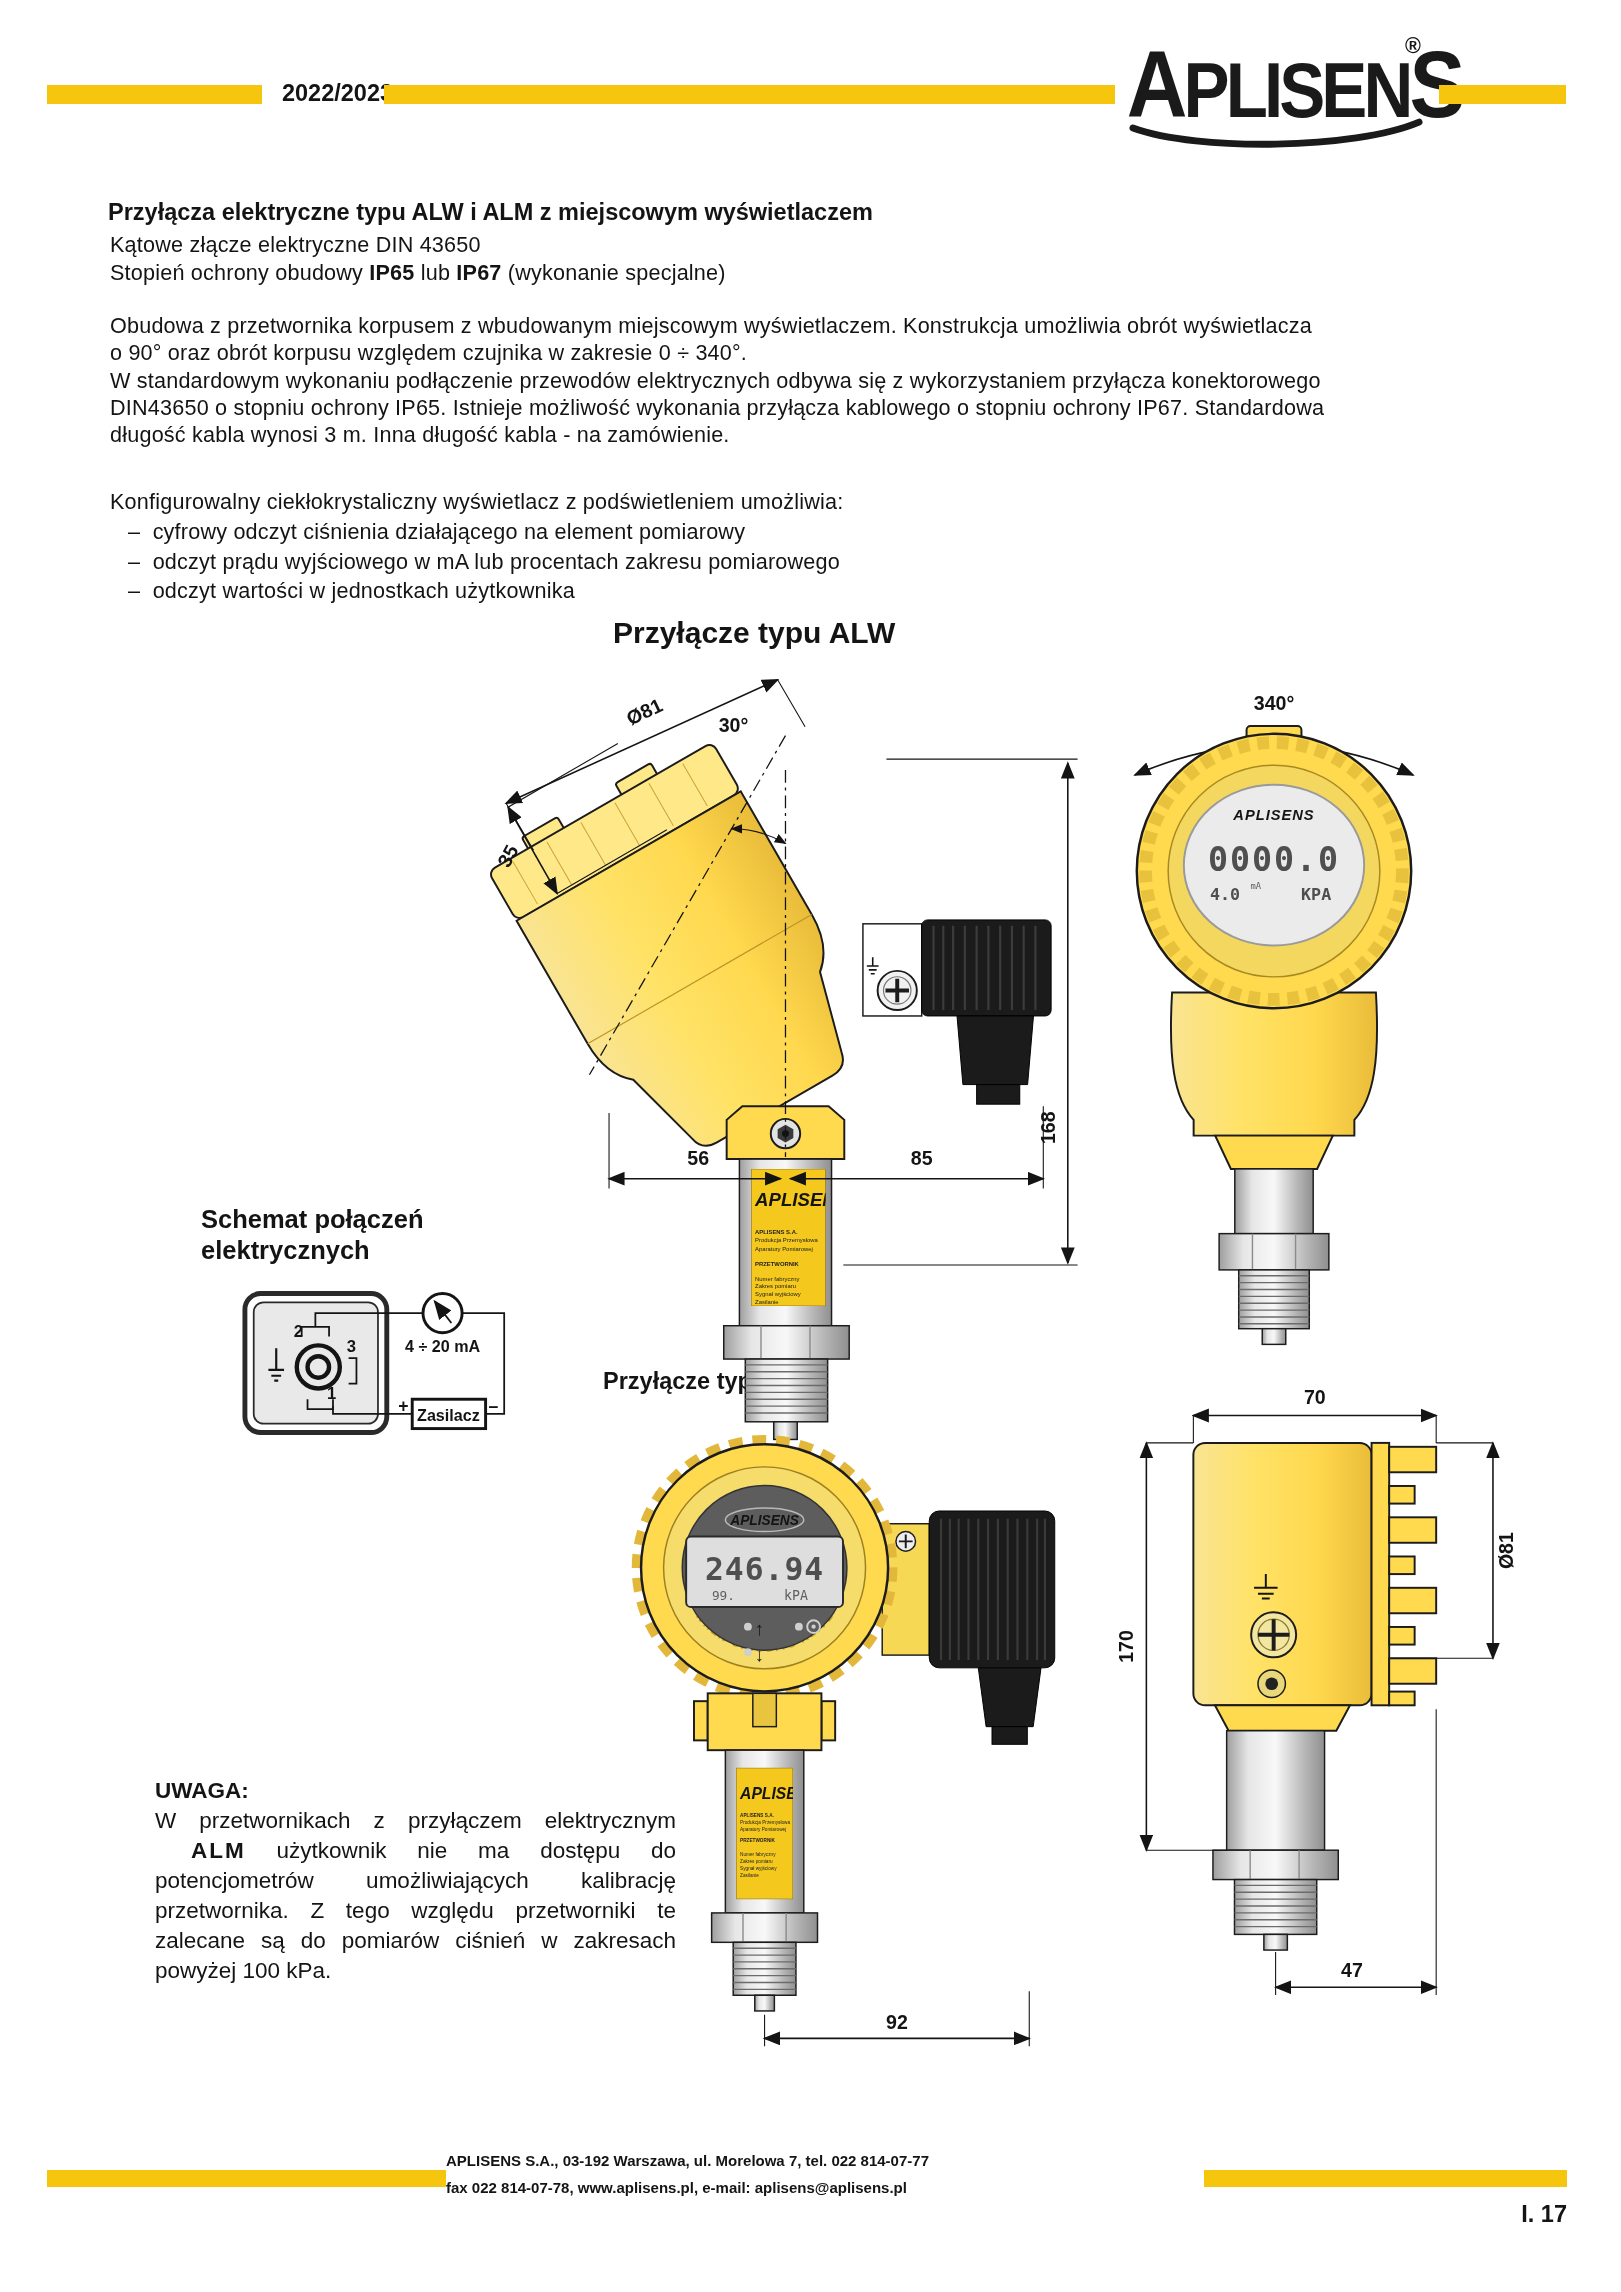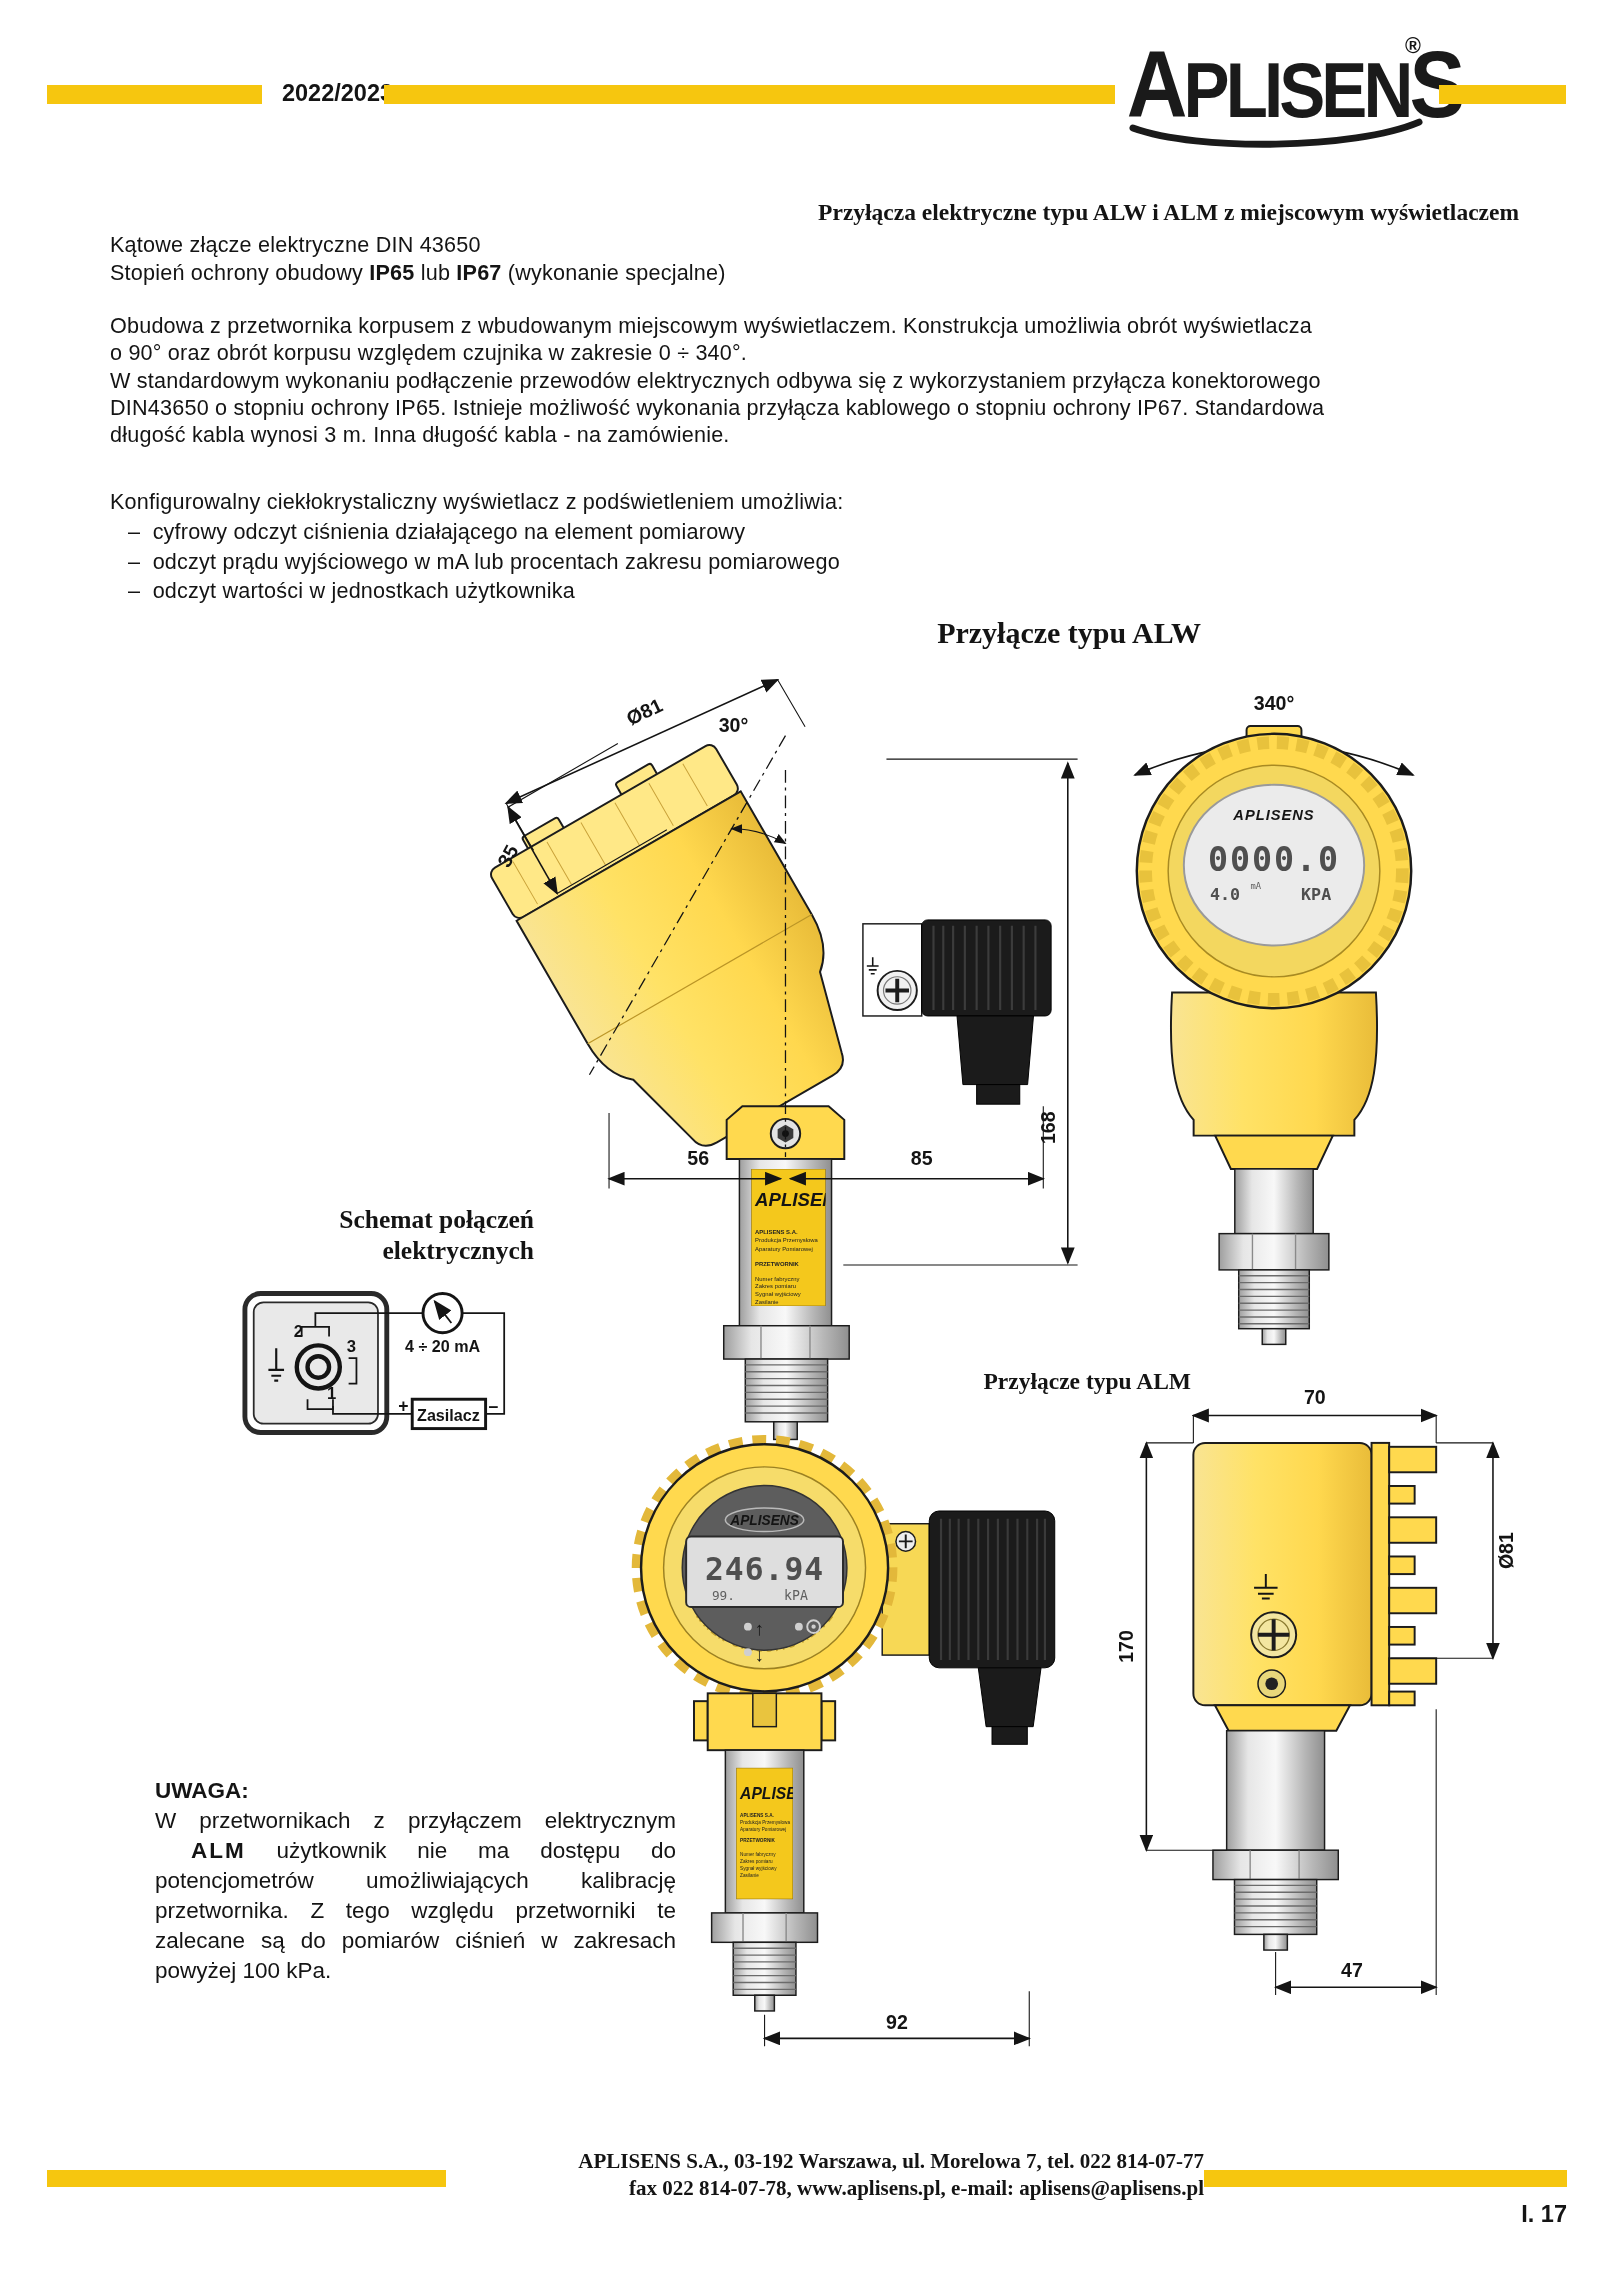--- a/index.html
+++ b/index.html
@@ -1,21 +1,21 @@
 <!DOCTYPE html>
 <html><head>
 <meta charset="utf-8">
 <style>
   html,body{margin:0;padding:0;background:#777;}
   .page{position:relative;width:1621px;height:2293px;background:#fff;overflow:hidden;
         font-family:"Liberation Sans",sans-serif;color:#141414;}
   .abs{position:absolute;}
   .b{font-weight:bold;}
   .ybar{position:absolute;height:18.6px;background:#F6C60F;}
-  .center{text-align:right;font-family:Liberation Serif, serif;}
+  .center{text-align:left;}
   .body-text{font-size:21.6px;letter-spacing:0.2px;line-height:27px;white-space:nowrap;}
   .jl{text-align:justify;text-align-last:justify;}
   svg{position:absolute;overflow:visible;}
   svg text{font-family:"Liberation Sans",sans-serif;fill:#141414;}
   .dim{font-size:20px;font-weight:bold;}
   .seg{font-family:"DejaVu Sans Mono",monospace;font-weight:bold;fill:#4f4f4f;}
   .lcdsub{font-family:"DejaVu Sans Mono",monospace;fill:#606060;}
   .ringtxt{font-size:11.5px;font-weight:bold;fill:#c2a02c;letter-spacing:2px;}
   .tiny{font-size:6px;fill:#222;}
   .tiny2{font-size:4.8px;fill:#222;}
@@ -401,20 +401,20 @@
     <div class="jl">W przetwornikach z przyłączem elektrycznym</div>
     <div class="jl"><span class="b" style="letter-spacing:2px;margin-left:36px;">ALM</span><span> użytkownik nie ma dostępu do</span></div>
     <div class="jl">potencjometrów umożliwiających kalibrację</div>
     <div class="jl">przetwornika. Z tego względu przetworniki te</div>
     <div class="jl">zalecane są do pomiarów ciśnień w zakresach</div>
     <div>powyżej 100 kPa.</div>
   </div>
 
   <div class="ybar" style="left:47px;top:2170px;width:399px;height:16.7px;"></div>
   <div class="ybar" style="left:1204px;top:2170px;width:363px;height:16.7px;"></div>
-  <div class="abs center" style="left:446px;top:2148px;width:758px;background:#fff;font-size:21px;font-weight:bold;line-height:26.5px;">
+  <div class="abs center" style="left:446px;top:2148px;width:758px;background:#fff;font-size:15px;font-weight:bold;line-height:26.5px;">
     <div>APLISENS S.A., 03-192 Warszawa, ul. Morelowa 7, tel. 022 814-07-77</div>
     <div>fax 022 814-07-78,  www.aplisens.pl,  e-mail: aplisens@aplisens.pl</div>
   </div>
   <div class="abs b" style="left:1451px;top:2201px;width:116px;font-size:23.5px;text-align:right;">I. 17</div>
 
 </div>
 
 
 </body></html>

